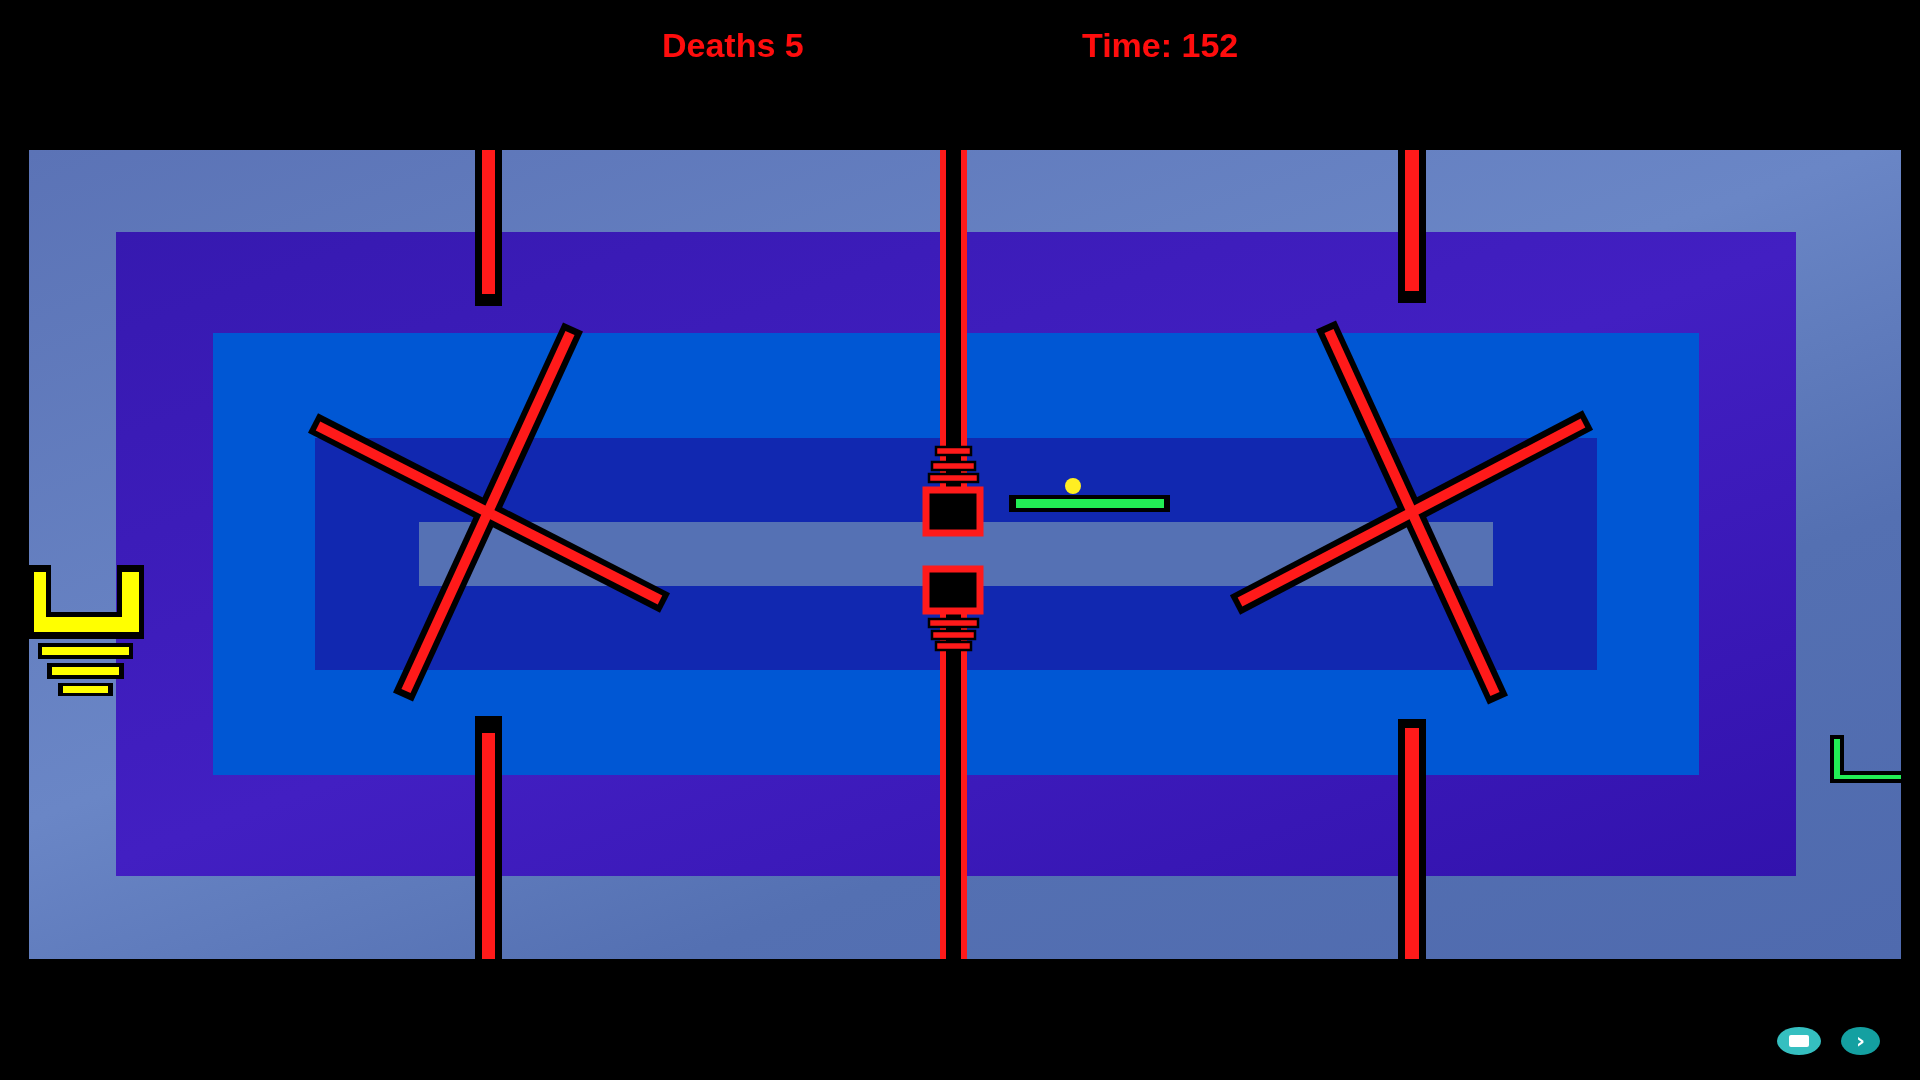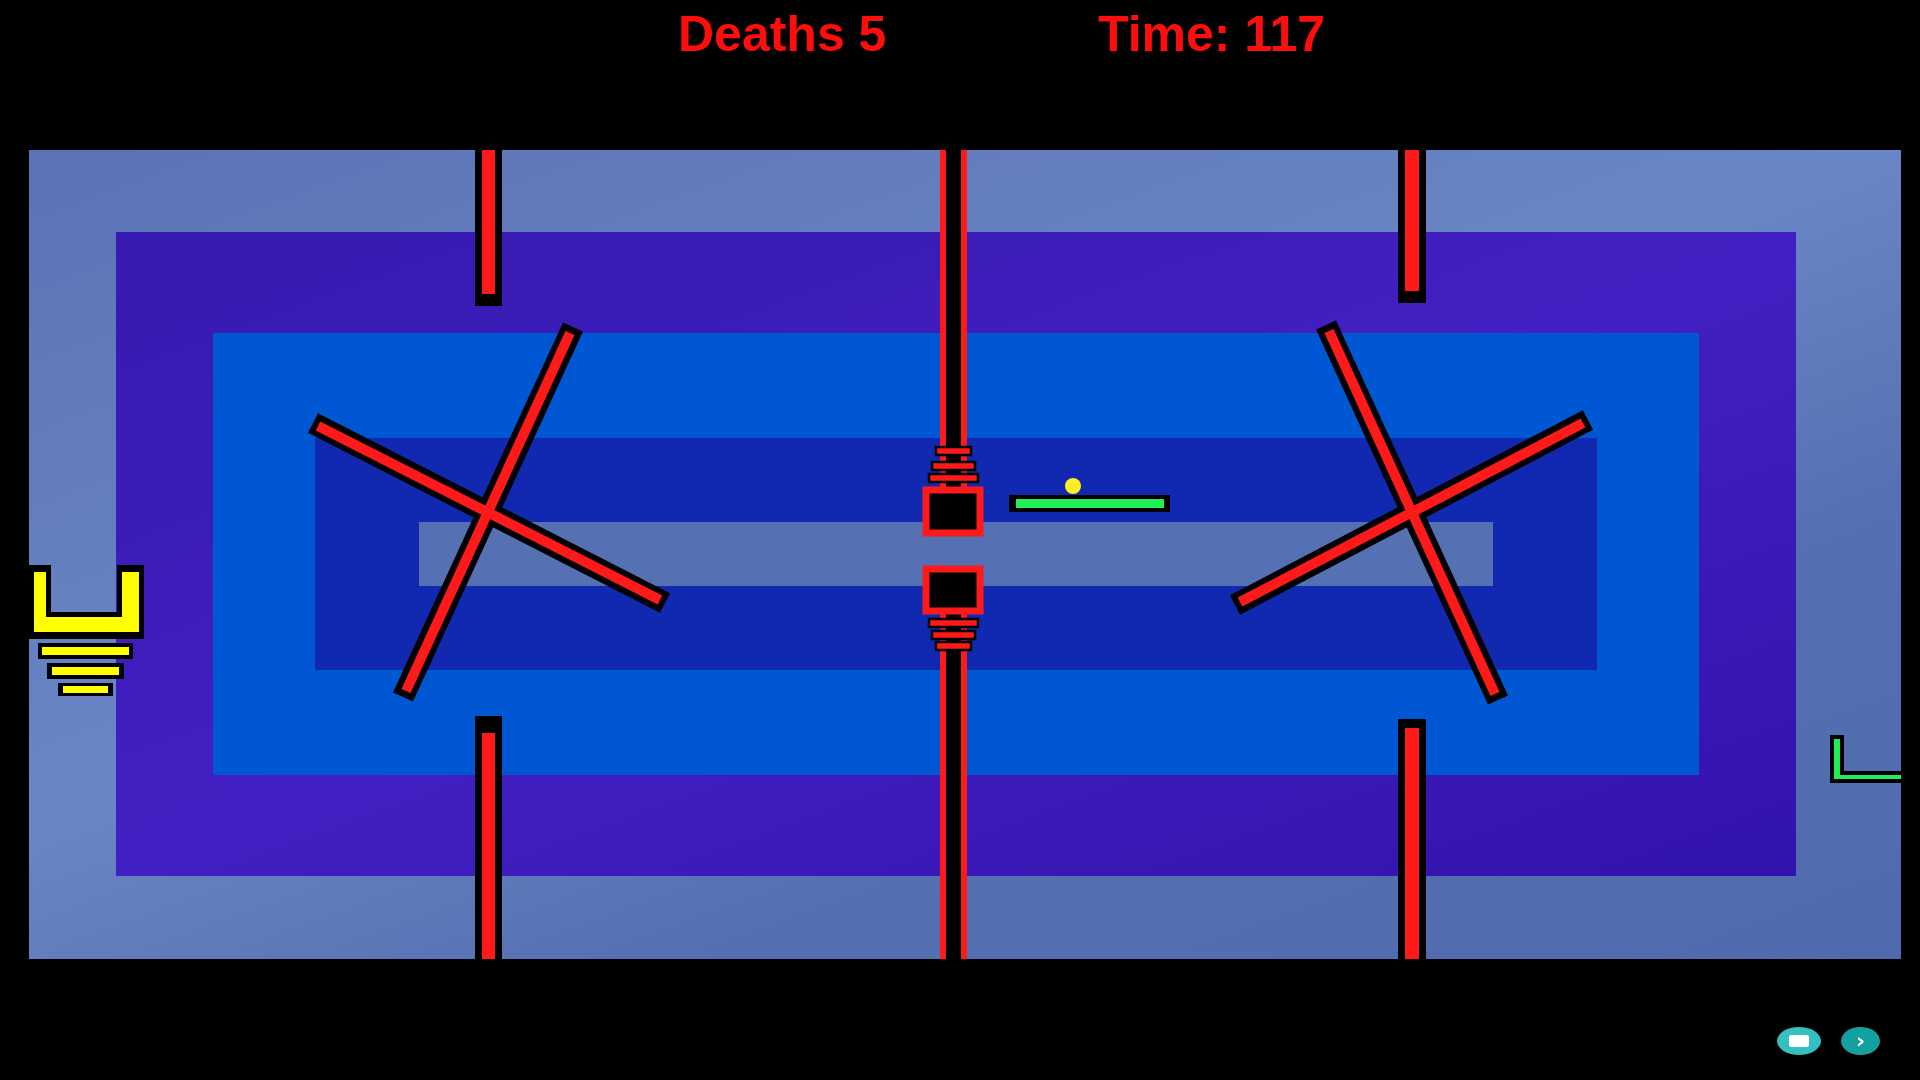--- a/index.html
+++ b/index.html
@@ -1,37 +1,37 @@
 <!DOCTYPE html>
 <html><head>
 <meta charset="utf-8">
 <style>
   html, body { margin:0; padding:0; background:#000; }
   body { width:1920px; height:1080px; position:relative; overflow:hidden; font-family:"Liberation Sans", sans-serif; }
-  .hud { position:absolute; top:8px; color:#ff0d0d; font-weight:bold; font-size:50px; line-height:52px;margin-left:16px; }
+  .hud { position:absolute; top:19px; color:#ff0d0d; font-weight:bold; font-size:34px; line-height:52px; }
   #deaths { left:662px; }
   #timer { left:1082px; }
   .layer { position:absolute; }
   #game { left:29px; top:150px; width:1872px; height:809px; background:linear-gradient(160deg,#5b73b6 0%,#6a86c6 45%,#5470b2 70%,#4f6aae 100%); overflow:hidden; }
   #purple { left:87px; top:82px; width:1680px; height:644px; background:linear-gradient(160deg,#3619b0 0%,#421fc2 50%,#3212ad 100%); }
   #lightblue { left:184px; top:183px; width:1486px; height:442px; background:#0057d4; }
   #darkblue { left:286px; top:288px; width:1282px; height:232px; background:#1128b0; }
   #greyband { left:390px; top:372px; width:1074px; height:64px; background:#5571b4; }
   svg#objects { position:absolute; left:0; top:0; }
   .ctrl { position:absolute; top:1027px; height:28px; border-radius:50%; cursor:pointer; display:flex; align-items:center; justify-content:center; }
   #btn-screen { left:1777px; width:44px; background:#35bfc0; }
   #btn-next { left:1841px; width:39px; background:#14a0a1; }
   .screen-glyph { width:20px; height:12px; background:#fff; border-radius:2px; }
   .chev { color:#fff; font-weight:bold; font-size:22px; line-height:22px; font-family:"DejaVu Sans", sans-serif; }
 </style>
 </head>
 <body>
 
 <div class="hud" id="deaths">Deaths 5</div>
-<div class="hud" id="timer">Time: 117</div>
+<div class="hud" id="timer">Time: 152</div>
 
 <div class="layer" id="game">
   <div class="layer" id="purple"></div>
   <div class="layer" id="lightblue"></div>
   <div class="layer" id="darkblue"></div>
   <div class="layer" id="greyband"></div>
 </div>
 
 <svg id="objects" width="1920" height="1080" viewBox="0 0 1920 1080">
   <defs>

